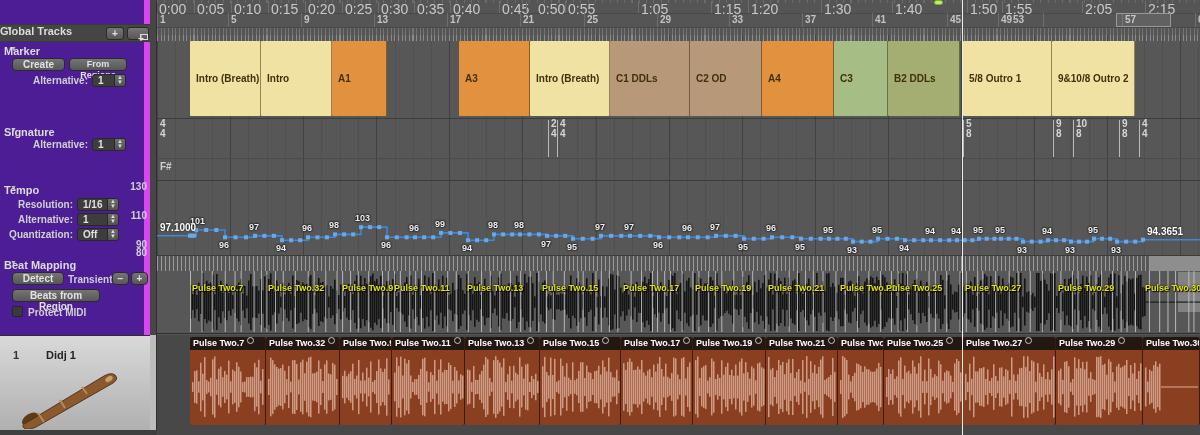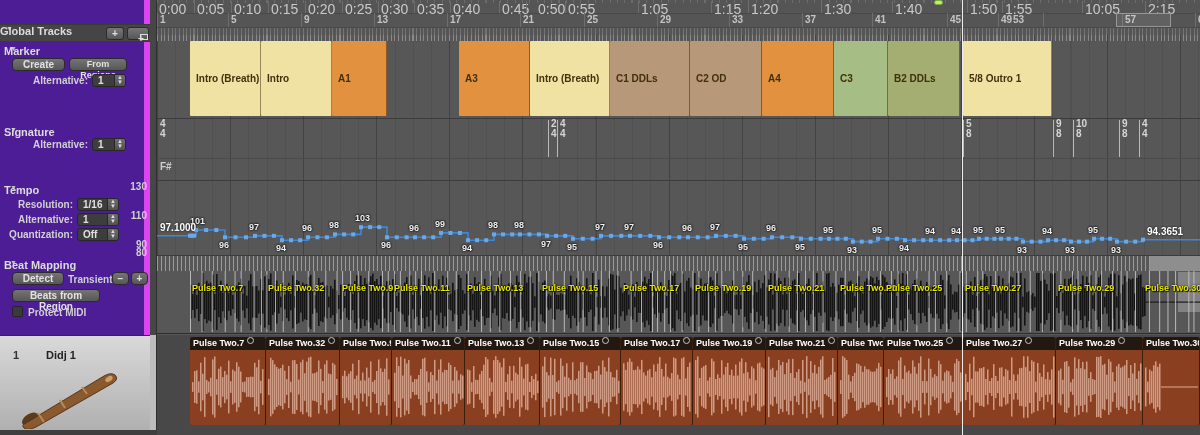--- a/index.html
+++ b/index.html
@@ -115,21 +115,21 @@
       <div class="time-label" style="left: 594px;">1:20</div>
       <div class="time-sep" style="left: 664px;"></div>
       <div class="time-label" style="left: 667px;">1:30</div>
       <div class="time-sep" style="left: 735px;"></div>
       <div class="time-label" style="left: 738px;">1:40</div>
       <div class="time-sep" style="left: 810px;"></div>
       <div class="time-label" style="left: 813px;">1:50</div>
       <div class="time-sep" style="left: 845px;"></div>
       <div class="time-label" style="left: 848px;">1:55</div>
       <div class="time-sep" style="left: 925px;"></div>
-      <div class="time-label" style="left: 928px;">10:05</div>
+      <div class="time-label" style="left: 928px;">2:05</div>
       <div class="time-sep" style="left: 988px;"></div>
       <div class="time-label" style="left: 991px;">2:15</div>
       <div class="bar-sep" style="left: 0px;"></div>
       <div class="bar-label" style="left: 3px;">1</div>
       <div class="bar-sep" style="left: 71px;"></div>
       <div class="bar-label" style="left: 74px;">5</div>
       <div class="bar-sep" style="left: 144px;"></div>
       <div class="bar-label" style="left: 147px;">9</div>
       <div class="bar-sep" style="left: 217px;"></div>
       <div class="bar-label" style="left: 220px;">13</div>
@@ -272,20 +272,21 @@
       <div class="marker" style="left: 261px; width: 71px; background: rgb(240, 226, 162);">Intro</div>
       <div class="marker" style="left: 332px; width: 55px; background: rgb(226, 146, 62);">A1</div>
       <div class="marker" style="left: 459px; width: 71px; background: rgb(226, 146, 62);">A3</div>
       <div class="marker" style="left: 530px; width: 80px; background: rgb(240, 226, 162);">Intro (Breath)</div>
       <div class="marker" style="left: 610px; width: 80px; background: rgb(183, 152, 120);">C1 DDLs</div>
       <div class="marker" style="left: 690px; width: 72px; background: rgb(183, 152, 120);">C2 OD</div>
       <div class="marker" style="left: 762px; width: 72px; background: rgb(226, 146, 62);">A4</div>
       <div class="marker" style="left: 834px; width: 54px; background: rgb(166, 189, 133);">C3</div>
       <div class="marker" style="left: 888px; width: 72px; background: rgb(164, 173, 114);">B2 DDLs</div>
       <div class="marker" style="left: 963px; width: 89px; background: rgb(240, 226, 162);">5/8 Outro 1</div>
+      <div class="marker" style="left: 1052px; width: 83px; background: rgb(240, 226, 162);">9&amp;10/8 Outro 2</div>
       <div class="sigtext" style="left: 160px;">4
 4</div>
       <div class="sigline" style="left: 548px;"></div>
       <div class="sigtext" style="left: 551px;">2
 4</div>
       <div class="sigline" style="left: 557px;"></div>
       <div class="sigtext" style="left: 560px;">4
 4</div>
       <div class="sigline" style="left: 963px;"></div>
       <div class="sigtext" style="left: 966px;">5

